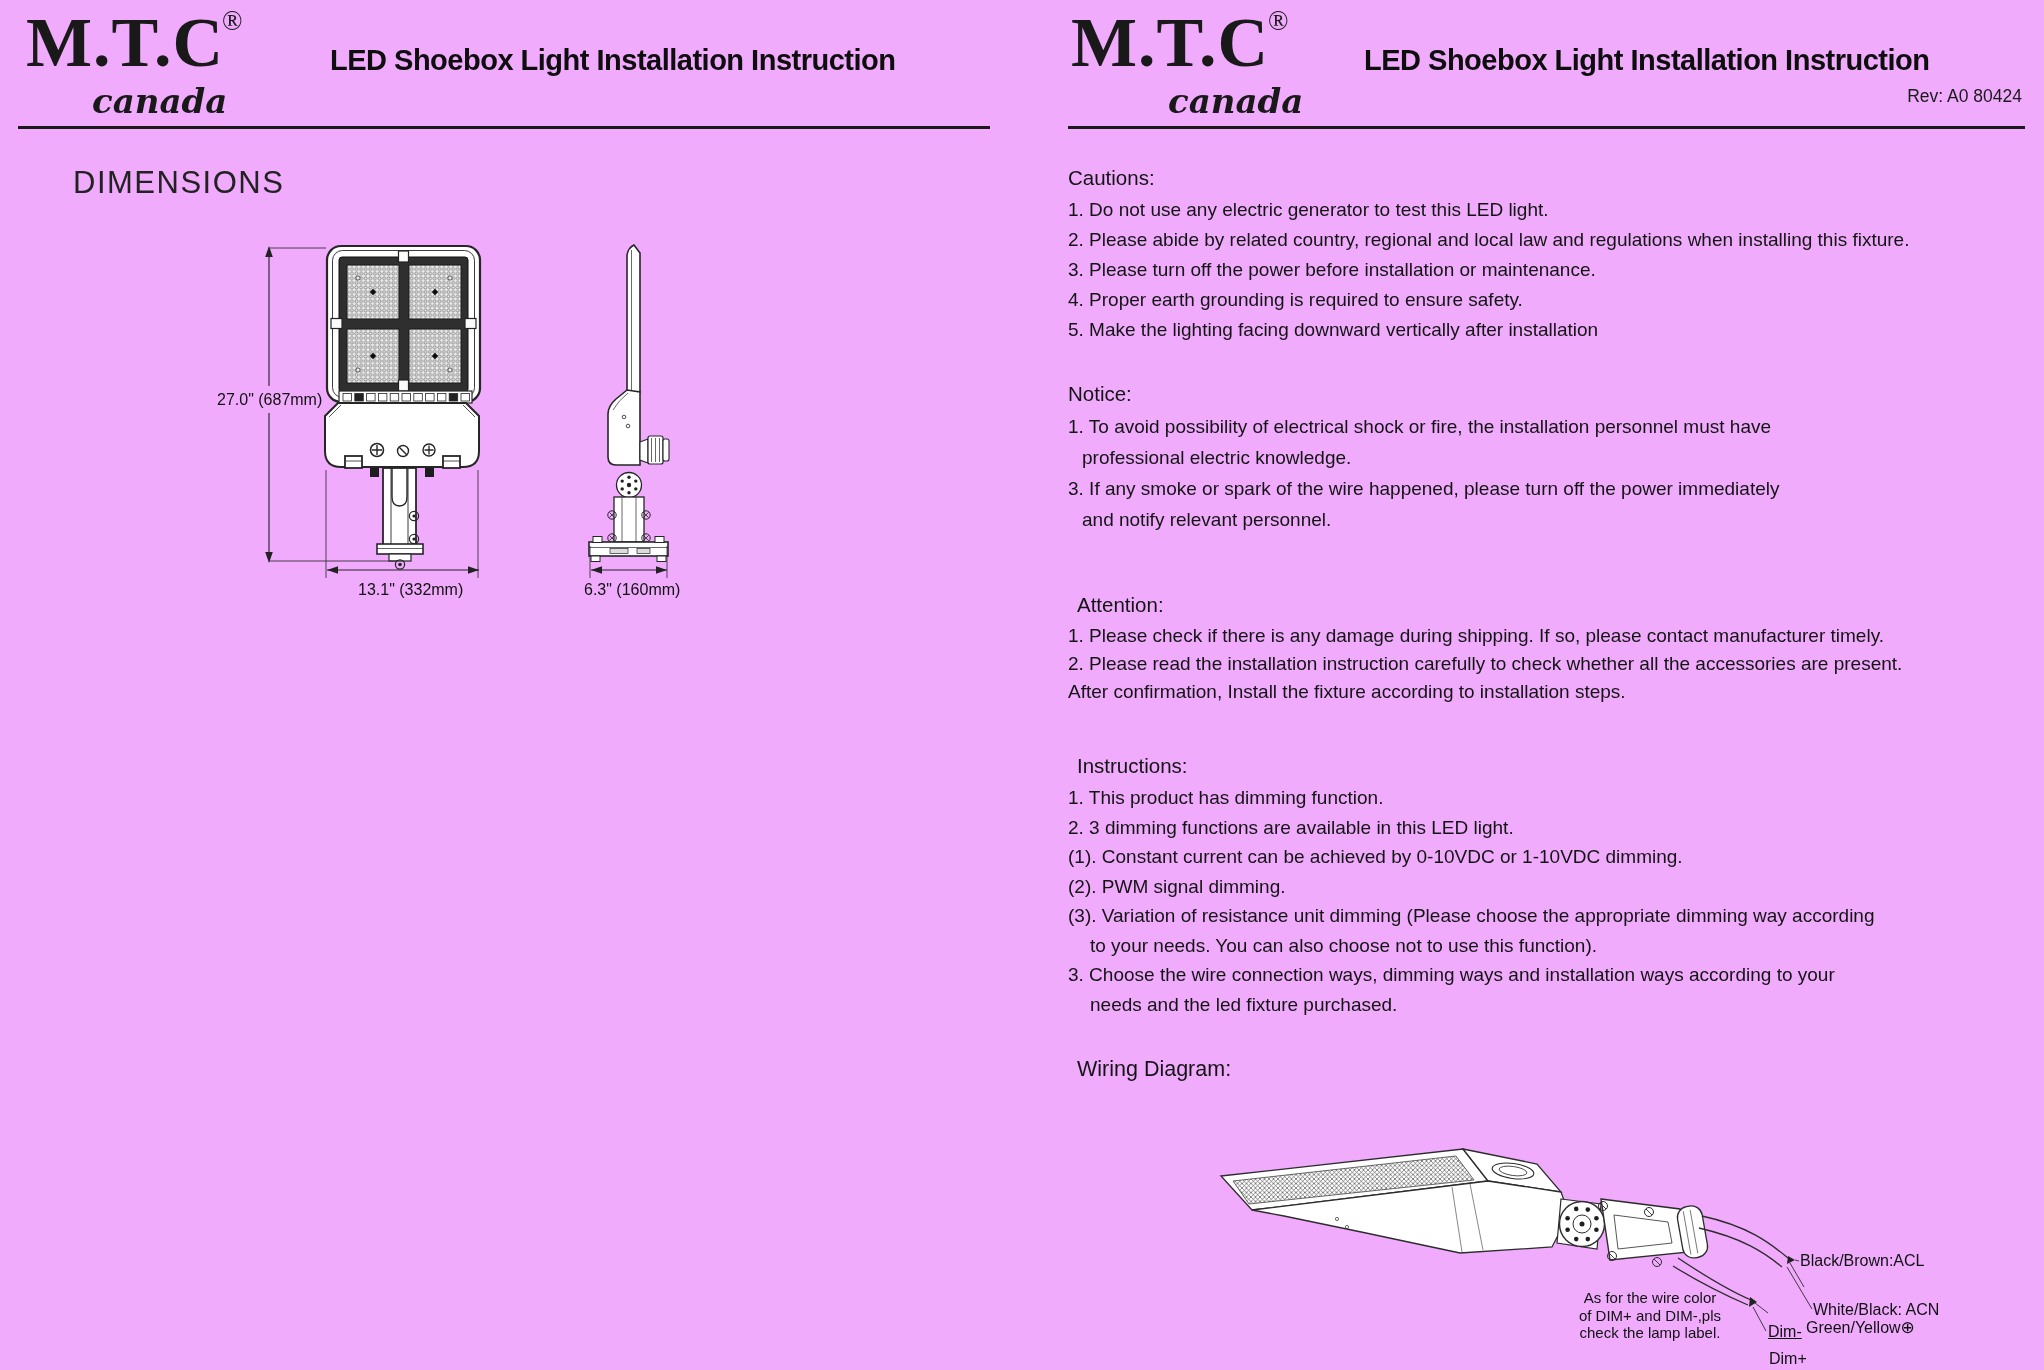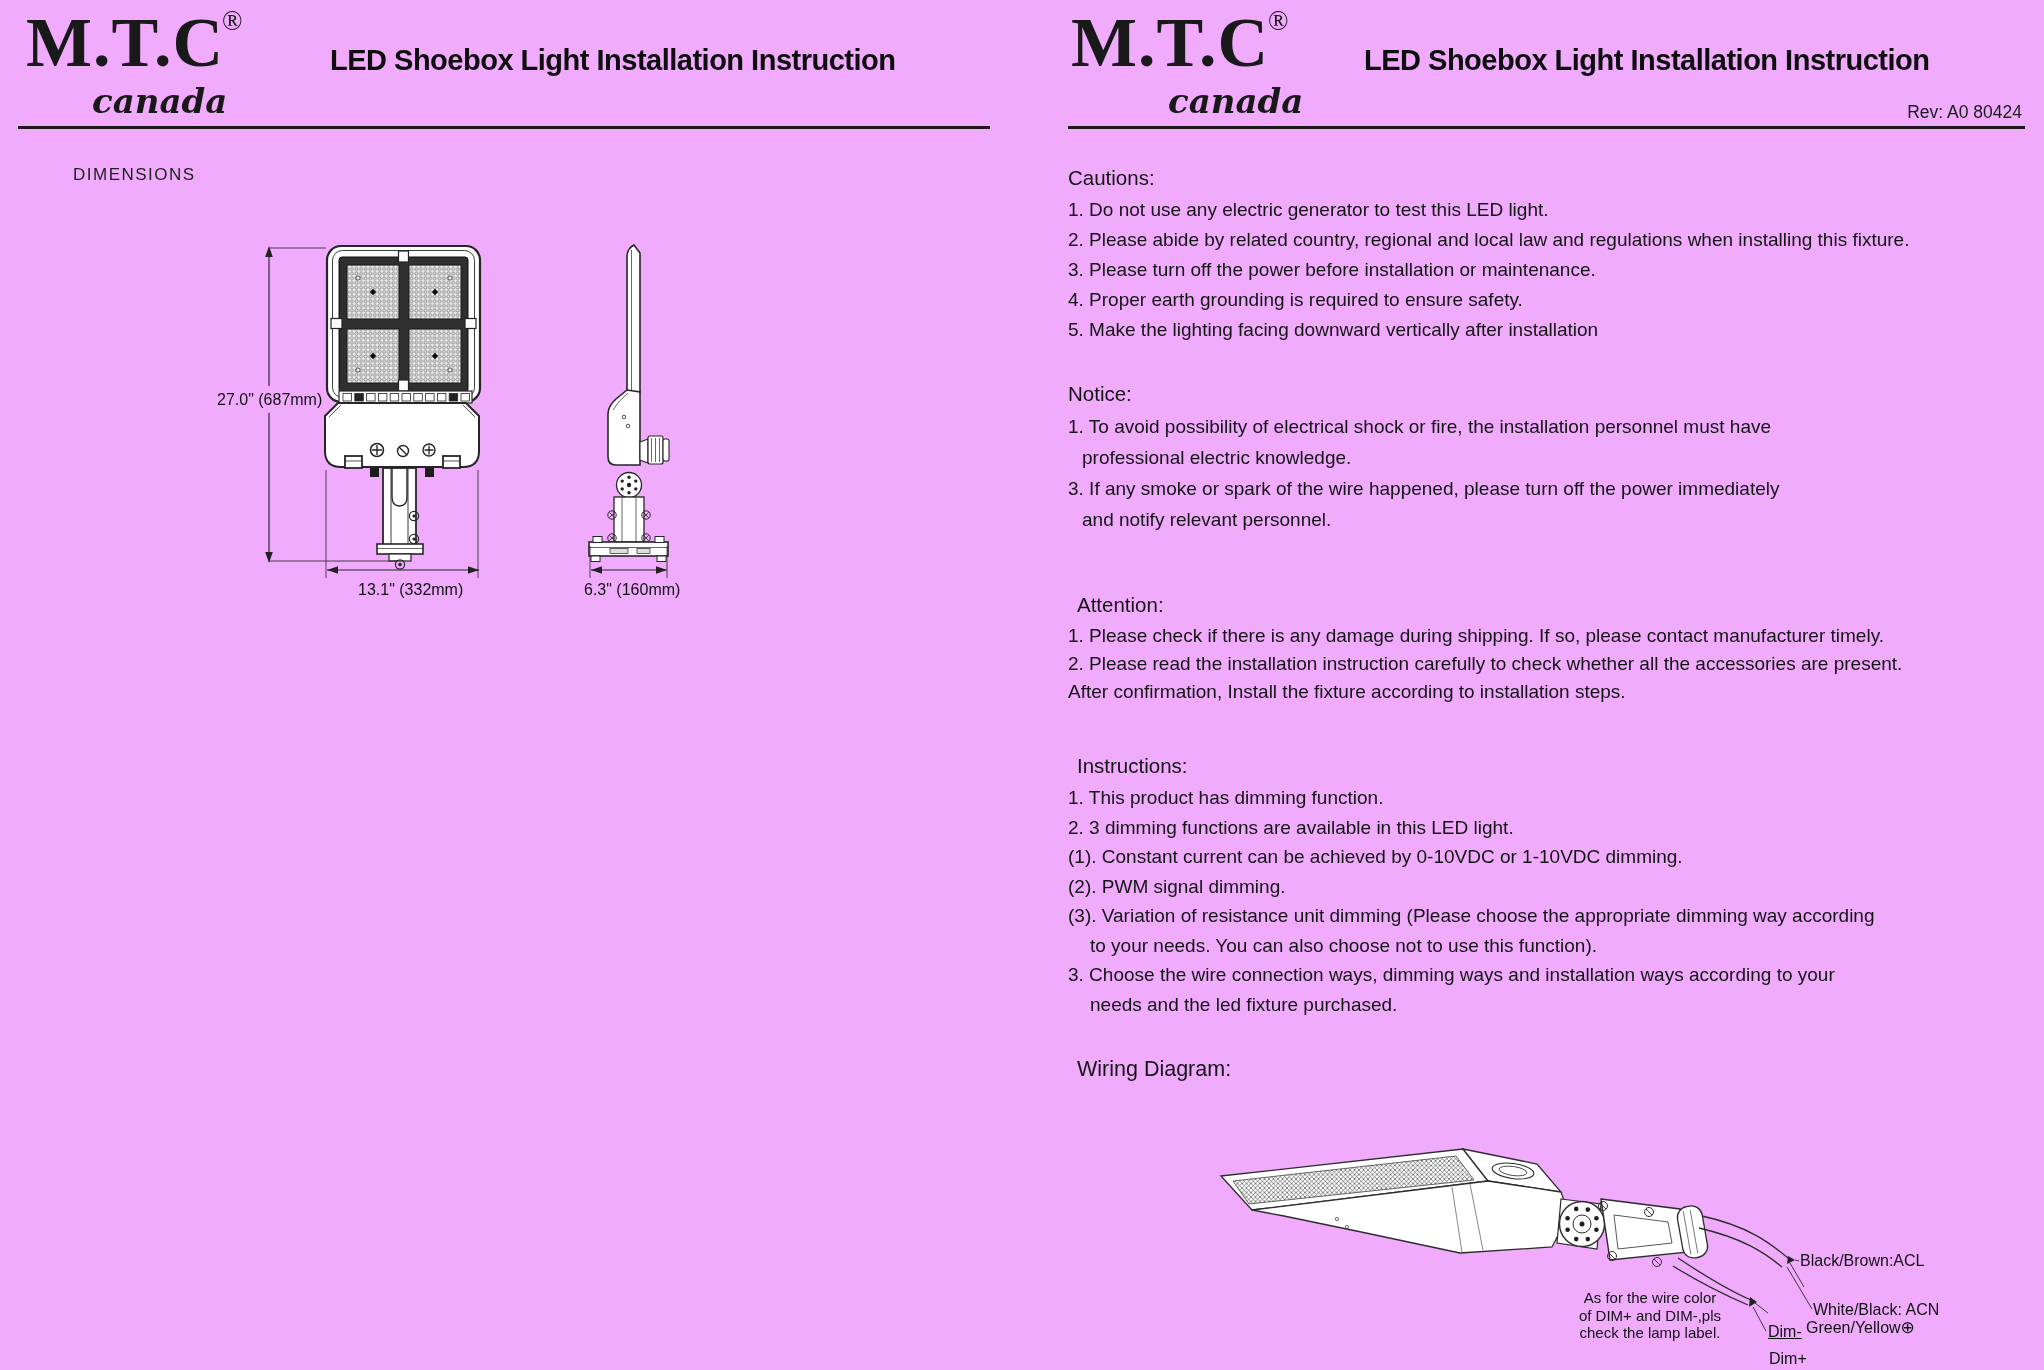--- a/index.html
+++ b/index.html
@@ -7,21 +7,21 @@
          font-family:"Liberation Sans",sans-serif;color:#161616;}
   .abs{position:absolute;}
   .logo-brand{font-family:"Liberation Serif","DejaVu Serif",serif;font-weight:700;
               font-size:70px;line-height:1;letter-spacing:1px;color:#191919;white-space:nowrap;}
   .logo-reg{font-family:"Liberation Serif",serif;font-size:27px;color:#191919;line-height:1;}
   .logo-sub{font-family:"DejaVu Serif",serif;font-style:italic;font-weight:700;
             font-size:34px;line-height:1;color:#191919;white-space:nowrap;}
   .doc-title{font-weight:700;font-size:29px;letter-spacing:-0.5px;white-space:nowrap;color:#0e0e0e;}
   .rev{font-size:17.5px;color:#1a1a1a;text-align:right;}
   .rule{height:3px;background:#1a1a1a;}
-  .dim-heading{font-size:17px;letter-spacing:1.5px;color:#222;white-space:nowrap;}
+  .dim-heading{font-size:31px;letter-spacing:1.5px;color:#222;white-space:nowrap;}
   .sec{width:965px;font-size:19px;color:#141414;}
   .sec .hd{font-size:20.5px;height:30px;line-height:26px;white-space:nowrap;}
   .sec .hd.pad{padding-left:9px;}
   .sec .ln{white-space:nowrap;}
   .sec-cautions .ln{line-height:30px;}
   .sec-notice .ln{line-height:31px;}
   .sec-attention .ln{line-height:28px;}
   .sec-instructions .ln{line-height:29.5px;}
   .ind1{padding-left:14px;}
   .ind2{padding-left:22px;}
@@ -190,21 +190,21 @@
   </svg>
 
   <div class="abs dimlbl" style="left:217px;top:391px;">27.0" (687mm)</div>
   <div class="abs dimlbl ctr" style="left:358px;top:581px;width:100px;">13.1" (332mm)</div>
   <div class="abs dimlbl ctr" style="left:584px;top:581px;width:95px;">6.3" (160mm)</div>
 
   <div class="abs logo-brand" style="left:1071px;top:8px;">M.T.C</div>
   <div class="abs logo-reg" style="left:1268px;top:8px;">®</div>
   <div class="abs logo-sub" style="left:1168px;top:84px;">canada</div>
   <div class="abs doc-title" style="left:1364px;top:44px;">LED Shoebox Light Installation Instruction</div>
-  <div class="abs rev" style="left:1870px;top:102px;width:152px;">Rev: A0 80424</div>
+  <div class="abs rev" style="left:1870px;top:86px;width:152px;">Rev: A0 80424</div>
   <div class="abs rule" style="left:1068px;top:126px;width:957px;"></div>
 
   <div class="abs sec sec-cautions" style="left:1068px;top:165px;">
     <div class="hd">Cautions:</div>
     <div>
         <div class="ln">1. Do not use any electric generator to test this LED light.</div>
         <div class="ln">2. Please abide by related country, regional and local law and regulations when installing this fixture.</div>
         <div class="ln">3. Please turn off the power before installation or maintenance.</div>
         <div class="ln">4. Proper earth grounding is required to ensure safety.</div>
         <div class="ln">5. Make the lighting facing downward vertically after installation</div>

